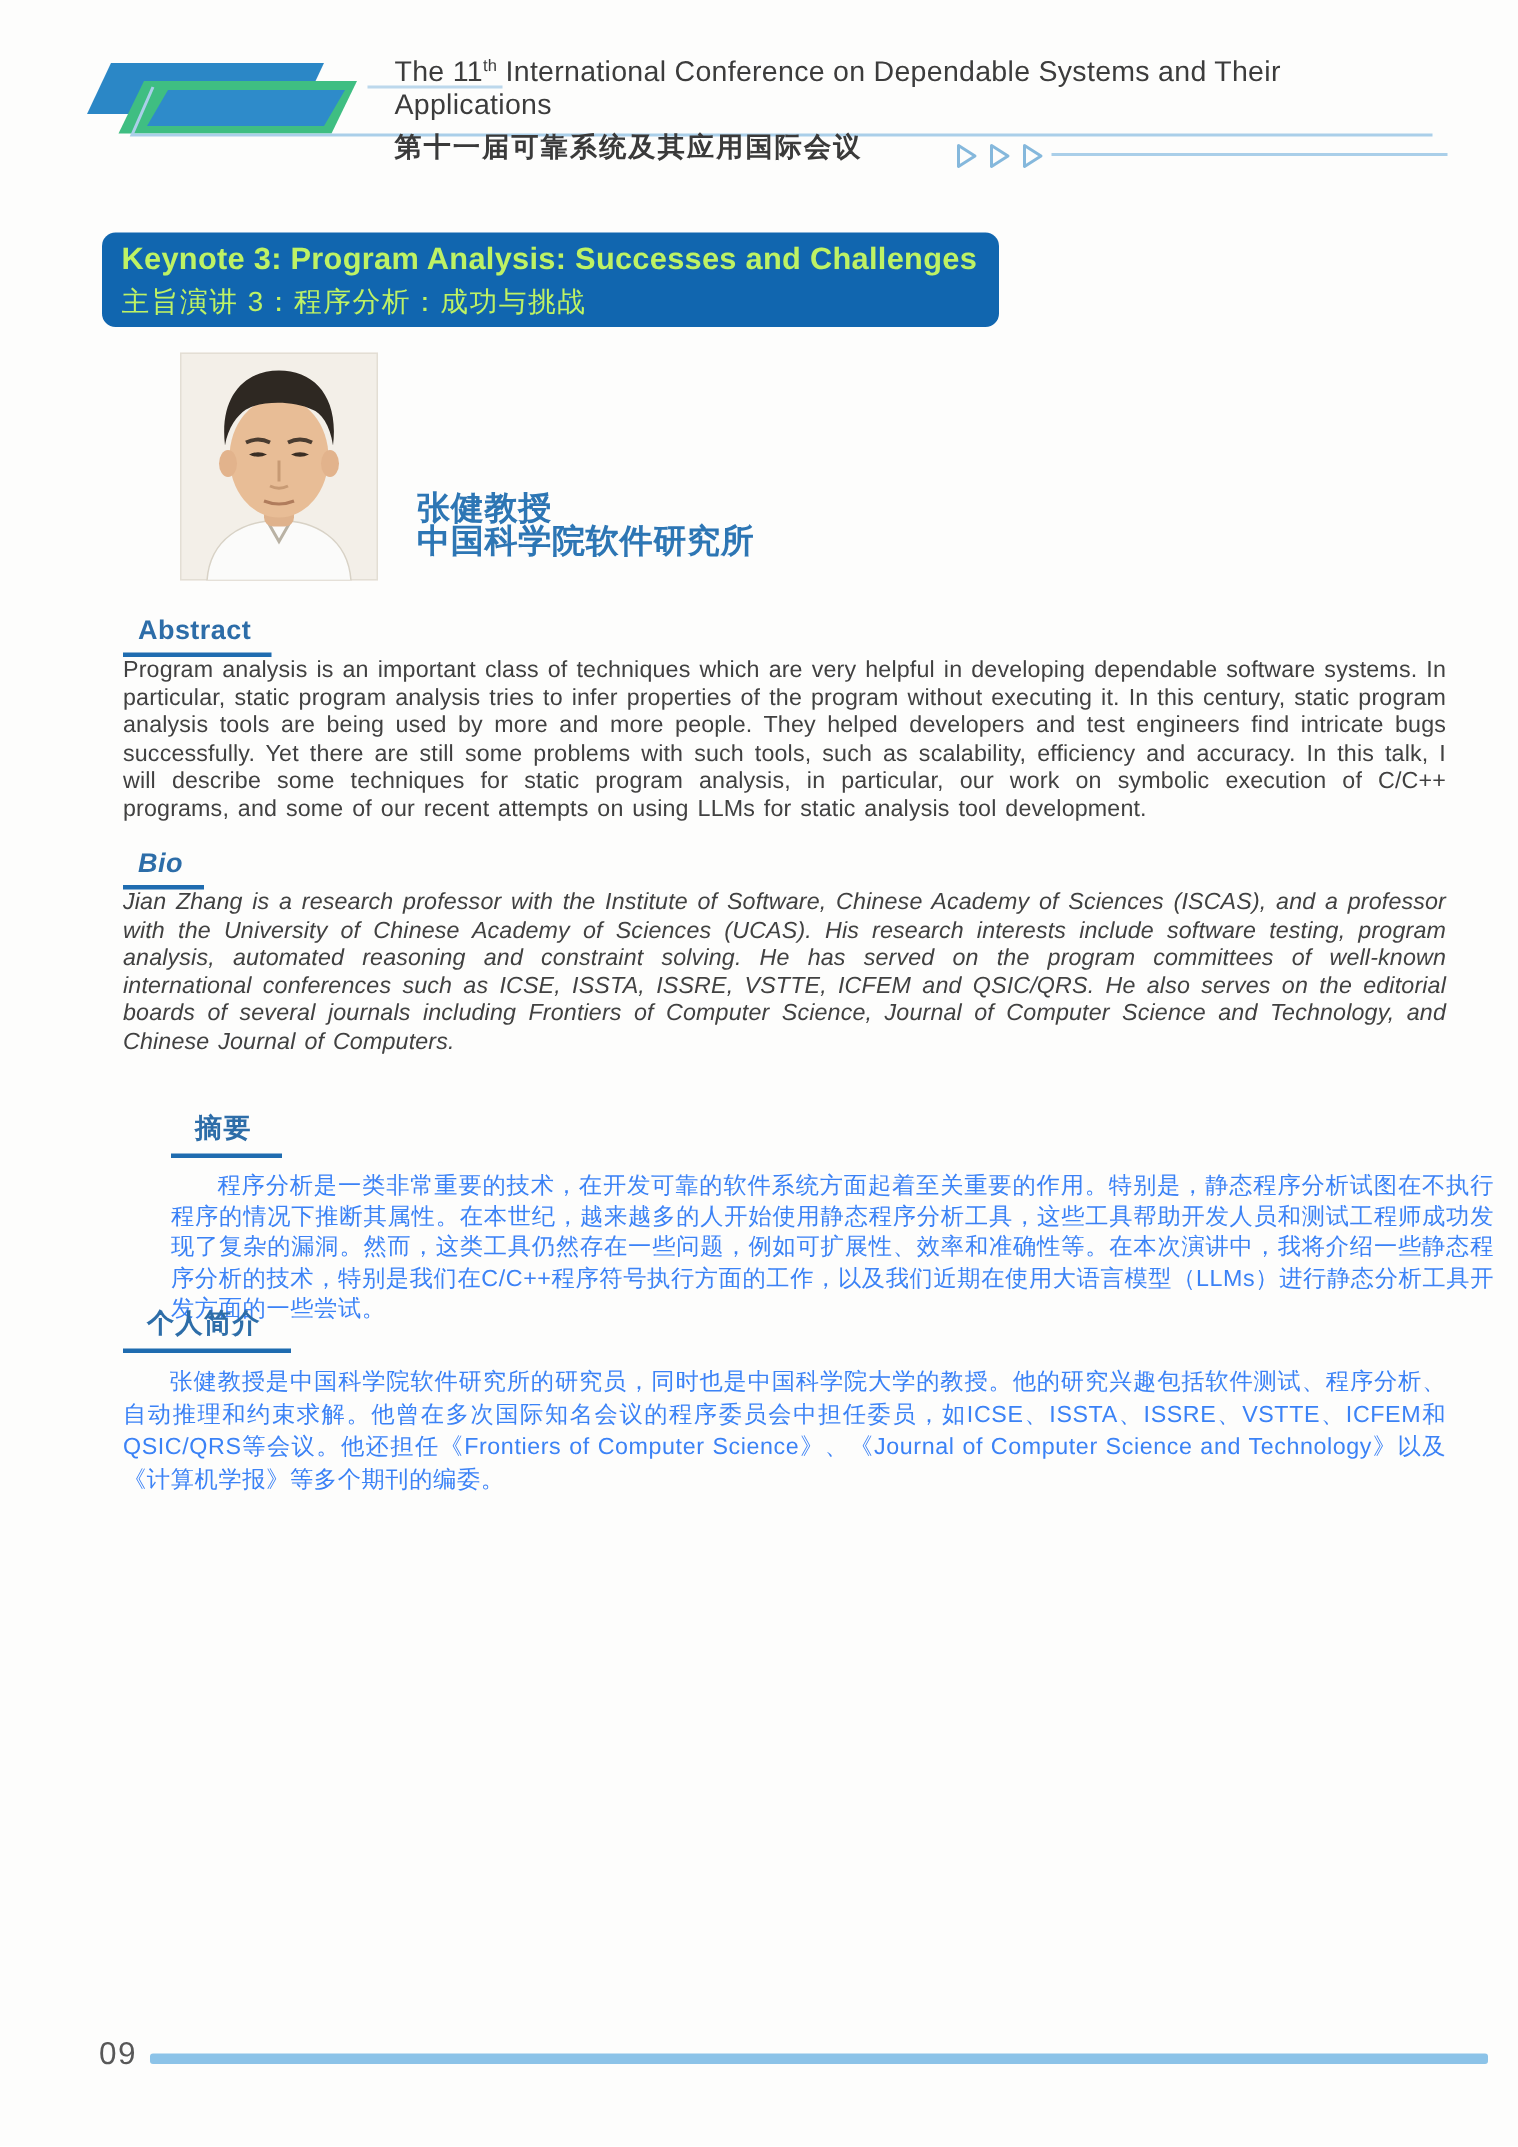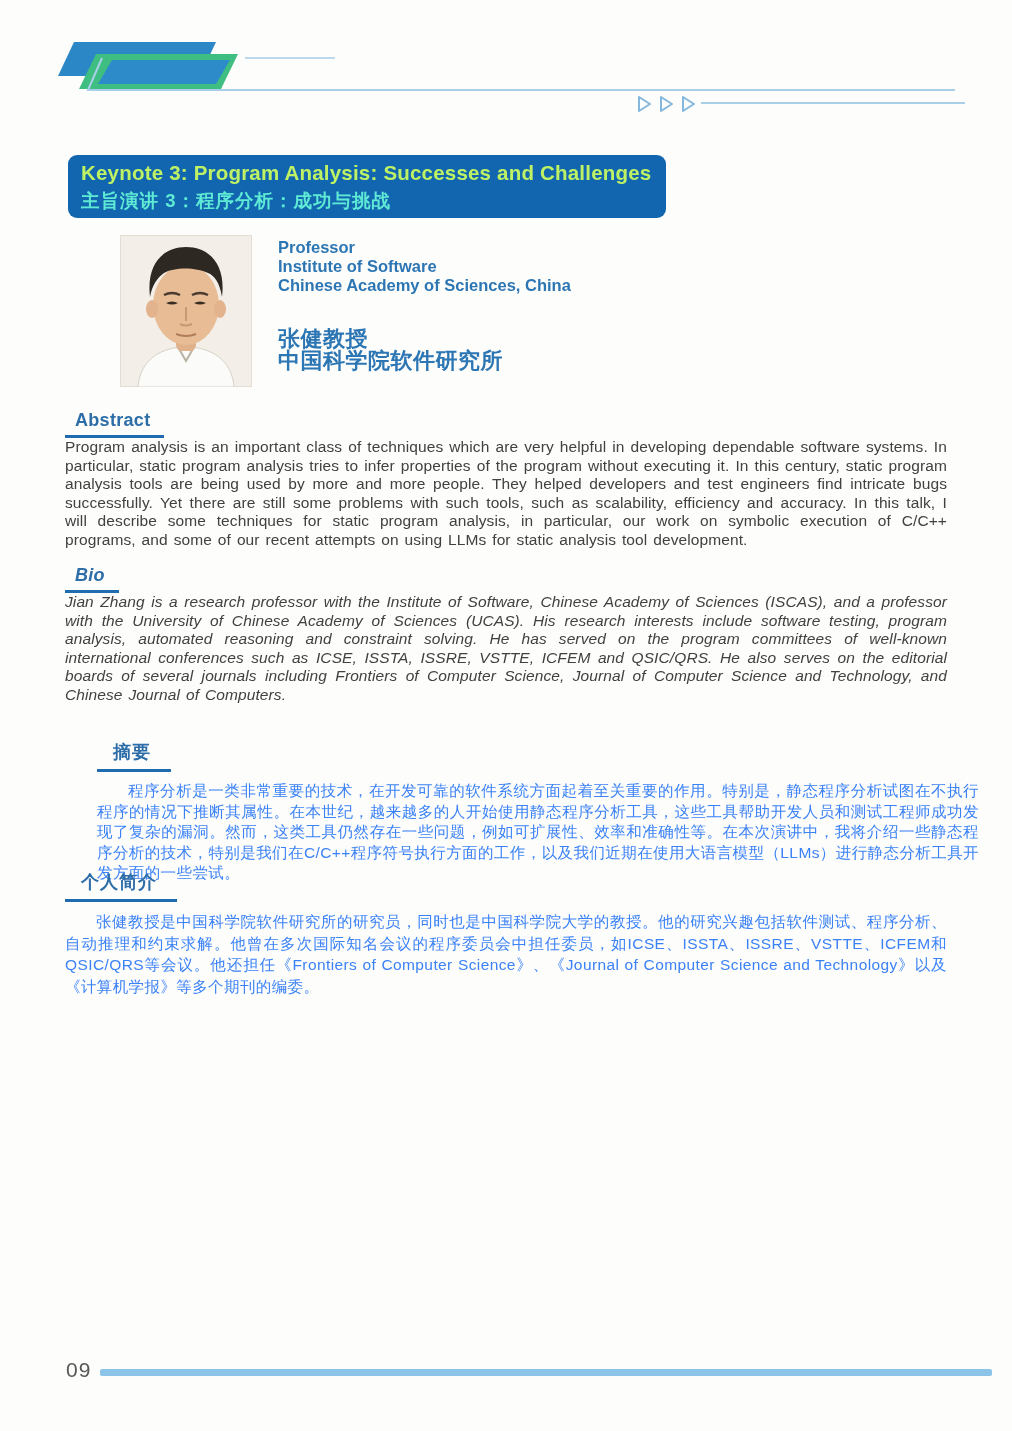--- a/index.html
+++ b/index.html
@@ -21,31 +21,31 @@
   .hdr-title-zh { font-size:18px; font-weight:bold; color:#3a3a3a; letter-spacing:1.5px; margin-top:4px; }
   .hdr-arrows { position:absolute; left:636px; top:94px; }
   .hdr-line-sub { position:absolute; left:701px; top:102px; width:264px; height:2px; background:#aacfe9; }
 
   
   .banner {
     position:absolute; left:68px; top:155px; width:598px; height:63px;
     background:#1166af; border-radius:9px; padding:6px 13px 0 13px;
   }
   .banner-en { color:#bef264; font-weight:bold; font-size:20.5px; letter-spacing:0.2px; white-space:nowrap; }
-  .banner-zh { color:#5eead4; font-weight:bold; font-size:18.5px; letter-spacing:1px; margin-top:3px; white-space:nowrap; }
+  .banner-zh { color:#bef264; font-weight:normal; font-size:18.5px; letter-spacing:1px; margin-top:3px; white-space:nowrap; }
 
   
   .speaker-photo { position:absolute; left:120px; top:235px; width:132px; height:152px; }
   .speaker-info { position:absolute; left:278px; top:238px; color:#2d76b4; font-weight:bold; }
   .speaker-line { font-size:16.5px; line-height:19px; }
   .speaker-zh { position:absolute; left:278px; top:328px; color:#2d76b4; font-weight:bold; }
   .speaker-zh .speaker-line { font-size:22px; line-height:22px; letter-spacing:0.5px; }
 
   
-  .section { position:absolute; left:65px; width:882px; }
+  .section { position:absolute; left:82px; width:882px; }
   .sec-heading {
     display:inline-block; font-size:18px; font-weight:bold; color:#2d6da8;
     border-bottom:3px solid #1f6cb0; padding:0 14px 4px 10px; letter-spacing:0.3px;
   }
   .sec-heading.zh { padding:0 20px 5px 16px; letter-spacing:1px; }
   .para-en {
     margin-top:0; font-size:15.5px; line-height:18.5px; text-align:justify;
     color:#414141; letter-spacing:0.1px; word-spacing:1.5px;
   }
   .para-zh {
@@ -69,20 +69,24 @@
 
   <svg class="logo-svg" width="200" height="72" viewBox="0 0 200 72">
     <polygon points="16,6 158,6 142,40 0,40" fill="#2b87c6"></polygon>
     <polygon points="38,18 180,18 163,53 21,53" fill="#3fbe82"></polygon>
     <polygon points="54,24 172,24 158,48 40,48" fill="#2e8bca"></polygon>
     <polyline points="44,22 30,54 142,54" fill="none" stroke="#aacfe9" stroke-width="2"></polyline>
   </svg>
   <div class="hdr-line-short"></div>
   <div class="hdr-line-long"></div>
 
+  <div class="hdr-title">
+    <div class="hdr-title-en"><span>The 11</span><sup>th</sup><span> International Conference on Dependable Systems and Their Applications</span></div>
+    <div class="hdr-title-zh">第十一届可靠系统及其应用国际会议</div>
+  </div>
 
   <svg class="hdr-arrows" width="62" height="20" viewBox="0 0 62 20">
     <polygon points="3,3 14,10 3,17" fill="none" stroke="#85b8dc" stroke-width="2" stroke-linejoin="round"></polygon>
     <polygon points="25,3 36,10 25,17" fill="none" stroke="#85b8dc" stroke-width="2" stroke-linejoin="round"></polygon>
     <polygon points="47,3 58,10 47,17" fill="none" stroke="#85b8dc" stroke-width="2" stroke-linejoin="round"></polygon>
   </svg>
   <div class="hdr-line-sub"></div>
 
   <div class="banner">
     <div class="banner-en">Keynote 3: Program Analysis: Successes and Challenges</div>
@@ -108,25 +112,20 @@
     <path d="M44,60 Q52,56 60,60" fill="none" stroke="#4a3c30" stroke-width="2.5"></path>
     <path d="M72,60 Q80,56 88,60" fill="none" stroke="#4a3c30" stroke-width="2.5"></path>
 
     <path d="M46,68 Q52,65 58,68 Q52,71 46,68 Z" fill="#3a2e24"></path>
     <path d="M74,68 Q80,65 86,68 Q80,71 74,68 Z" fill="#3a2e24"></path>
 
     <path d="M66,72 L66,86 M60,89 Q66,92 72,89" fill="none" stroke="#c79a74" stroke-width="2"></path>
     <path d="M56,99 Q66,103 76,99" fill="none" stroke="#b07c5c" stroke-width="2"></path>
   </svg>
 
-  <div class="speaker-info">
-    <div class="speaker-line">Professor</div>
-    <div class="speaker-line">Institute of Software</div>
-    <div class="speaker-line">Chinese Academy of Sciences, China</div>
-  </div>
   <div class="speaker-zh">
     <div class="speaker-line">张健教授</div>
     <div class="speaker-line">中国科学院软件研究所</div>
   </div>
 
   <div class="section sec-abstract">
     <div class="sec-heading">Abstract</div>
     <p class="para-en">Program analysis is an important class of techniques which are very helpful in developing dependable software systems. In particular, static program analysis tries to infer properties of the program without executing it. In this century, static program analysis tools are being used by more and more people. They helped developers and test engineers find intricate bugs successfully. Yet there are still some problems with such tools, such as scalability, efficiency and accuracy. In this talk, I will describe some techniques for static program analysis, in particular, our work on symbolic execution of C/C++ programs, and some of our recent attempts on using LLMs for static analysis tool development.</p>
   </div>
 

